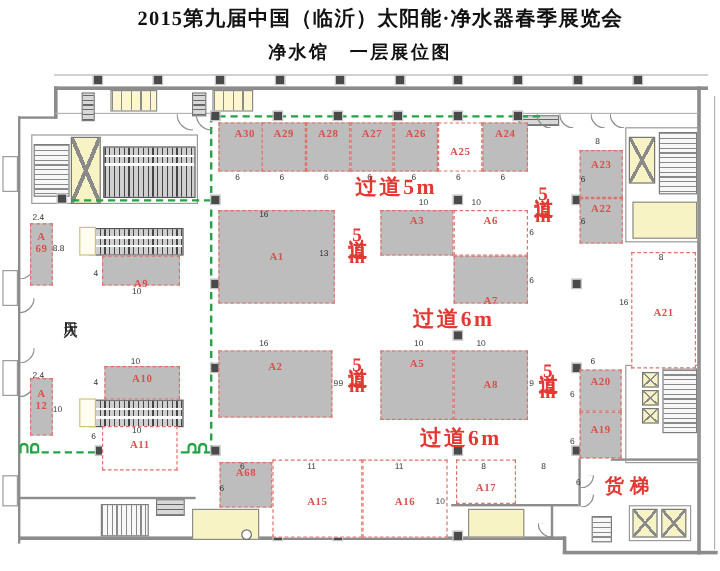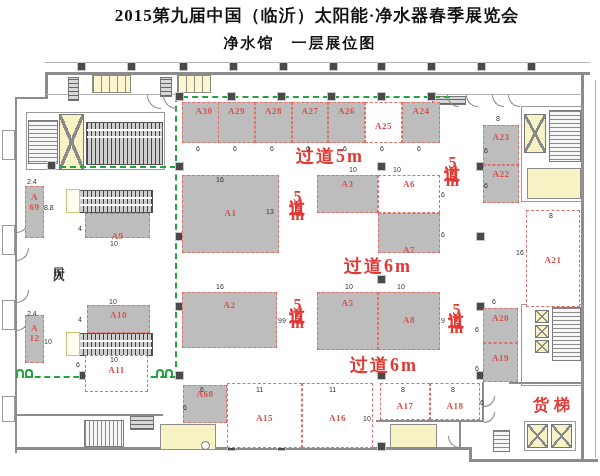--- a/index.html
+++ b/index.html
@@ -63,21 +63,21 @@
 <body>
 
 <div id="page">
   <div class="title">2015第九届中国（临沂）太阳能·净水器春季展览会</div>
   <div class="subtitle">净水馆　一层展位图</div>
 
   <div id="plan" class="a" style="left:0;top:0;width:600px;height:476px">
 
     <div class="entrance" style="left:50px;top:259px">入口大厅</div>
 
-    <div class="freight" style="left:533px;top:395px">货梯</div>
+    <div class="freight" style="left:504px;top:395px">货梯</div>
 
     <div class="ring" style="left:402px;top:186px">
       <div class="dot"></div>
     </div>
     <div class="brand" style="left:376px;top:199px"><span>荣事达</span> <span>Royalstar</span></div>
   <div class="a wl" style="left: 45px; top: 62px; width: 545px; height: 1px;"></div>
       <div class="a w" style="left: 45px; top: 72px; width: 545px; height: 3px;"></div>
       <div class="a w" style="left: 45px; top: 72px; width: 3px; height: 27px;"></div>
       <div class="a w" style="left: 15px; top: 97px; width: 32px; height: 2px;"></div>
       <div class="a w" style="left: 15px; top: 97px; width: 2px; height: 356px;"></div>
@@ -262,23 +262,20 @@
       </div>
       <div class="a booth white" style="left: 227px; top: 383px; width: 75px; height: 65px;">
         <span class="blbl" style="top: 29px;">A15</span>
       </div>
       <div class="a booth white" style="left: 302px; top: 383px; width: 71px; height: 65px;">
         <span class="blbl" style="top: 29px;">A16</span>
       </div>
       <div class="a booth white" style="left: 380px; top: 383px; width: 50px; height: 37px;">
         <span class="blbl" style="top: 17px;">A17</span>
       </div>
-      <div class="a booth white" style="left: 430px; top: 383px; width: 50px; height: 37px;">
-        <span class="blbl" style="top: 17px;">A18</span>
-      </div>
       <div class="a aisle" style="left: 296px; top: 147px; font-size: 18px;">过道5m</div>
       <div class="a aisle vert" style="left: 444px; top: 152px; font-size: 16px;">过道5m</div>
       <div class="a aisle vert" style="left: 289px; top: 186px; font-size: 16px;">过道5m</div>
       <div class="a aisle vert" style="left: 289px; top: 294px; font-size: 16px;">过道5m</div>
       <div class="a aisle vert" style="left: 448px; top: 299px; font-size: 16px;">过道5m</div>
       <div class="a aisle" style="left: 344px; top: 257px; font-size: 18px;">过道6m</div>
       <div class="a aisle" style="left: 350px; top: 356px; font-size: 18px;">过道6m</div>
       <div class="a dim" style="left: 196px; top: 145px;">6</div>
       <div class="a dim" style="left: 233px; top: 145px;">6</div>
       <div class="a dim" style="left: 270px; top: 145px;">6</div>

